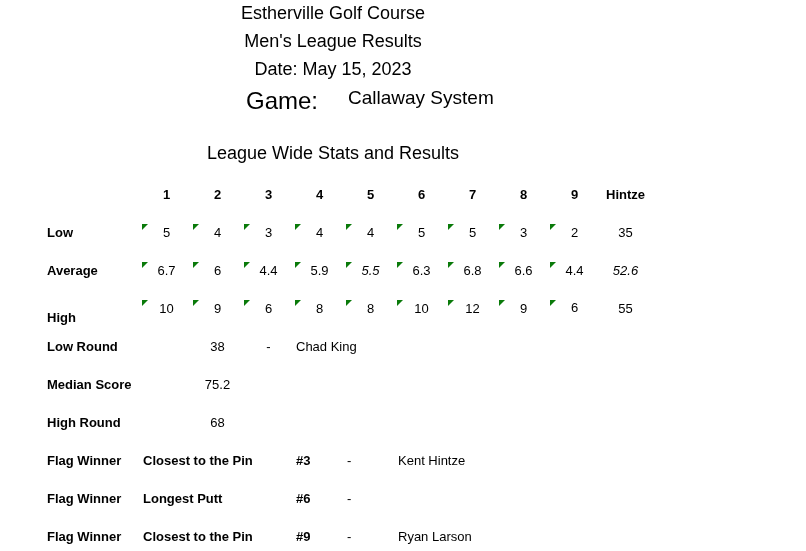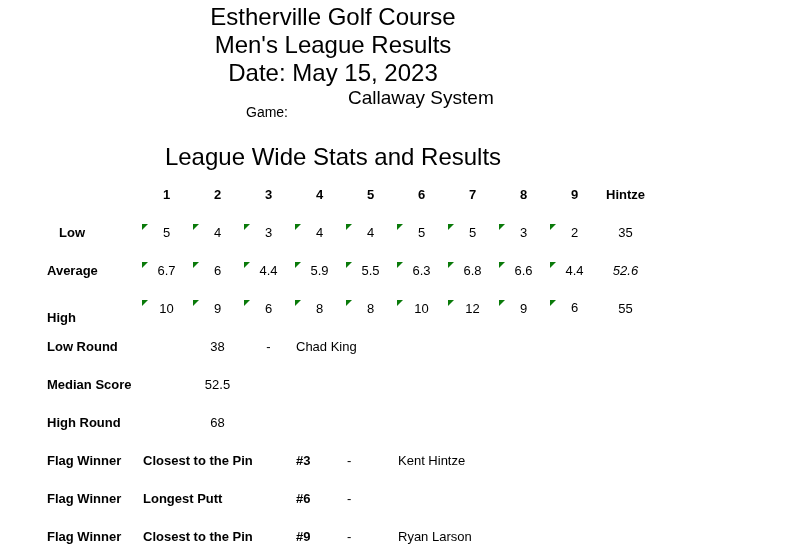--- a/index.html
+++ b/index.html
@@ -1,49 +1,49 @@
 <!DOCTYPE html>
 <html><head>
 <meta charset="utf-8">
 <style>
   html, body { margin:0; padding:0; background:#ffffff; }
   body { width:806px; height:551px; position:relative; overflow:hidden;
          font-family: "Liberation Sans", "DejaVu Sans", sans-serif; color:#000; }
-  .title { position:absolute; left:0; width:666px; text-align:center; font-size:24px; }
+  .title { position:absolute; left:0; width:666px; text-align:center; font-size:18px; }
   .abs { position:absolute; white-space:nowrap; }
   .hdr { font-weight:bold; font-size:13px; }
   .lbl { font-weight:bold; font-size:13px; }
   .cell { position:absolute; width:51px; text-align:center; font-size:13px; }
   .tri { position:absolute; width:0; height:0; border-top:6px solid #0a7a0a; border-right:6px solid transparent; }
   .txt { font-size:13px; }
 </style>
 </head>
 <body>
 
 <div class="title" style="top:3px;">Estherville Golf Course</div>
 <div class="title" style="top:31px;">Men's League Results</div>
 <div class="title" style="top:59px;">Date: May 15, 2023</div>
-<div class="abs" style="left:246px; top:87px; font-size:14px;margin-top:17px;">Game:</div>
+<div class="abs" style="left:246px; top:87px; font-size:24px;">Game:</div>
 <div class="abs" style="left:348px; top:87px; font-size:19px;">Callaway System</div>
 <div class="title" style="top:143px;">League Wide Stats and Results</div>
 
 <div>
 
   <div class="cell hdr" style="left:141px; top:187px;">1</div>
   <div class="cell hdr" style="left:192px; top:187px;">2</div>
   <div class="cell hdr" style="left:243px; top:187px;">3</div>
   <div class="cell hdr" style="left:294px; top:187px;">4</div>
   <div class="cell hdr" style="left:345px; top:187px;">5</div>
   <div class="cell hdr" style="left:396px; top:187px;">6</div>
   <div class="cell hdr" style="left:447px; top:187px;">7</div>
   <div class="cell hdr" style="left:498px; top:187px;">8</div>
   <div class="cell hdr" style="left:549px; top:187px;">9</div>
   <div class="cell hdr" style="left:600px; top:187px;">Hintze</div>
 
-  <div class="abs lbl" style="left:59px; top:225px;">Low</div>
+  <div class="abs lbl" style="left:47px; top:225px;">Low</div>
   <div>
     <div class="tri" style="left:142px; top:224px;"></div>
     <div class="cell" style="left:141px; top:225px;">5</div>
     <div class="tri" style="left:193px; top:224px;"></div>
     <div class="cell" style="left:192px; top:225px;">4</div>
     <div class="tri" style="left:244px; top:224px;"></div>
     <div class="cell" style="left:243px; top:225px;">3</div>
     <div class="tri" style="left:295px; top:224px;"></div>
     <div class="cell" style="left:294px; top:225px;">4</div>
     <div class="tri" style="left:346px; top:224px;"></div>
@@ -63,21 +63,21 @@
   <div>
     <div class="tri" style="left:142px; top:262px;"></div>
     <div class="cell" style="left:141px; top:263px;">6.7</div>
     <div class="tri" style="left:193px; top:262px;"></div>
     <div class="cell" style="left:192px; top:263px;">6</div>
     <div class="tri" style="left:244px; top:262px;"></div>
     <div class="cell" style="left:243px; top:263px;">4.4</div>
     <div class="tri" style="left:295px; top:262px;"></div>
     <div class="cell" style="left:294px; top:263px;">5.9</div>
     <div class="tri" style="left:346px; top:262px;"></div>
-    <div class="cell" style="left:345px; top:263px;">5.5</div>
+    <div class="cell" style="left:345px; top:263px;font-style:italic;">5.5</div>
     <div class="tri" style="left:397px; top:262px;"></div>
     <div class="cell" style="left:396px; top:263px;">6.3</div>
     <div class="tri" style="left:448px; top:262px;"></div>
     <div class="cell" style="left:447px; top:263px;">6.8</div>
     <div class="tri" style="left:499px; top:262px;"></div>
     <div class="cell" style="left:498px; top:263px;">6.6</div>
     <div class="tri" style="left:550px; top:262px;"></div>
     <div class="cell" style="left:549px; top:263px;">4.4</div>
     <div class="cell" style="left:600px; top:263px;font-style:italic;">52.6</div>
   </div>
@@ -106,21 +106,21 @@
   </div>
 </div>
 
 <div>
   <div class="abs lbl" style="left:47px; top:339px;">Low Round</div>
   <div class="cell" style="left:192px; top:339px;">38</div>
   <div class="cell" style="left:243px; top:339px;">-</div>
   <div class="abs txt" style="left:296px; top:339px;">Chad King</div>
 
   <div class="abs lbl" style="left:47px; top:377px;">Median Score</div>
-  <div class="cell" style="left:192px; top:377px;">52.5</div>
+  <div class="cell" style="left:192px; top:377px;">75.2</div>
 
   <div class="abs lbl" style="left:47px; top:415px;">High Round</div>
   <div class="cell" style="left:192px; top:415px;">68</div>
 </div>
 
 <div>
   <div>
     <div class="abs lbl" style="left:47px; top:453px;">Flag Winner</div>
     <div class="abs lbl" style="left:143px; top:453px;">Closest to the Pin</div>
     <div class="abs lbl" style="left:296px; top:453px;">#3</div>

